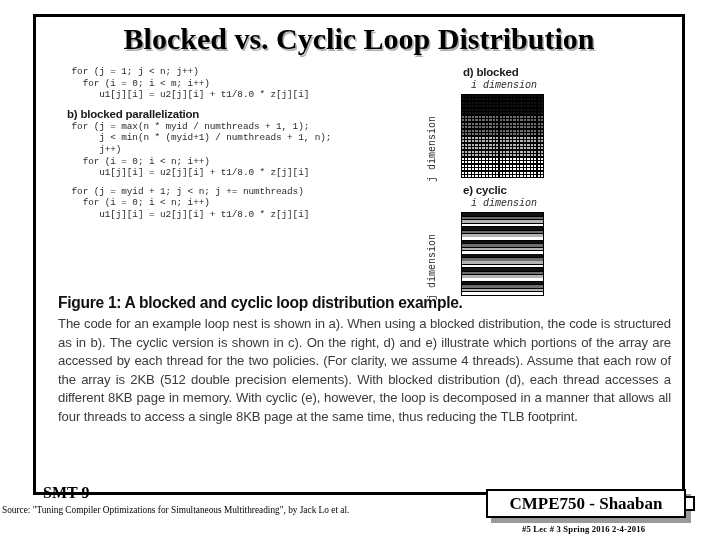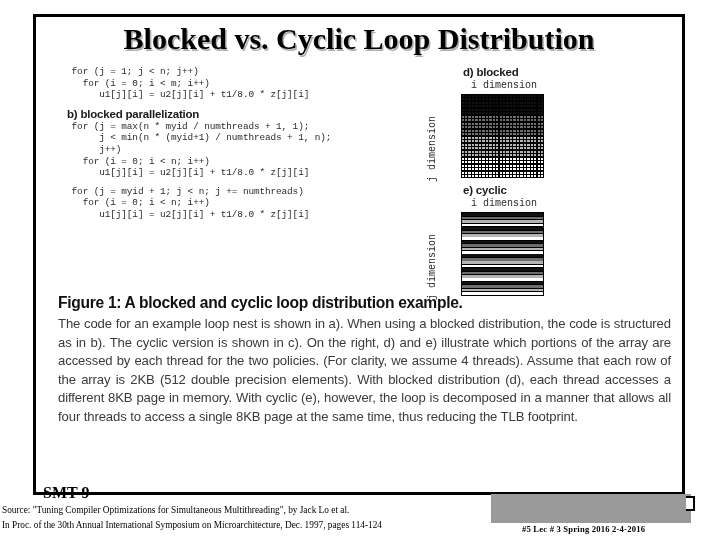--- a/index.html
+++ b/index.html
@@ -93,20 +93,21 @@
     font-size: 11.5px;
     color: #1a1a1a;
     letter-spacing: -0.2px;
   }
   .axis-x {
     position: absolute;
     font-family: "Liberation Mono", monospace;
     font-size: 10px;
     color: #2a2a2a;
     white-space: nowrap;
+    font-style: italic;
   }
   .axis-y {
     position: absolute;
     font-family: "Liberation Mono", monospace;
     font-size: 10px;
     color: #2a2a2a;
     white-space: nowrap;
     transform: rotate(-90deg);
     transform-origin: left top;
   }
@@ -976,20 +977,22 @@
       <div class="fig-caption">Figure 1: A blocked and cyclic loop distribution example.</div>
       <div class="fig-body">The code for an example loop nest is shown in a). When using a blocked distribution, the code is structured as in b). The cyclic version is shown in c). On the right, d) and e) illustrate which portions of the array are accessed by each thread for the two policies. (For clarity, we assume 4 threads). Assume that each row of the array is 2KB (512 double precision elements). With blocked distribution (d), each thread accesses a different 8KB page in memory. With cyclic (e), however, the loop is decomposed in a manner that allows all four threads to access a single 8KB page at the same time, thus reducing the TLB footprint.</div>
     </div>
 
   </div>
 
   <div class="smt-label">SMT-9</div>
 
   <div class="source">
     <div>Source: "Tuning Compiler Optimizations for Simultaneous Multithreading", by Jack Lo et al.</div>
-    <div>In Proc. of the 30th Annual International Symposium on Microarchitecture, Dec. 1997, pages 114-124</div>
   </div>
 
   <div class="badge-shadow"></div>
   <div class="badge-tab"></div>
+  <div class="badge">
+    <span class="badge-text">CMPE750 - Shaaban</span>
+  </div>
   <div class="footer-meta">#5  Lec # 3   Spring 2016  2-4-2016</div>
 
 </div>
 
 </body></html>

